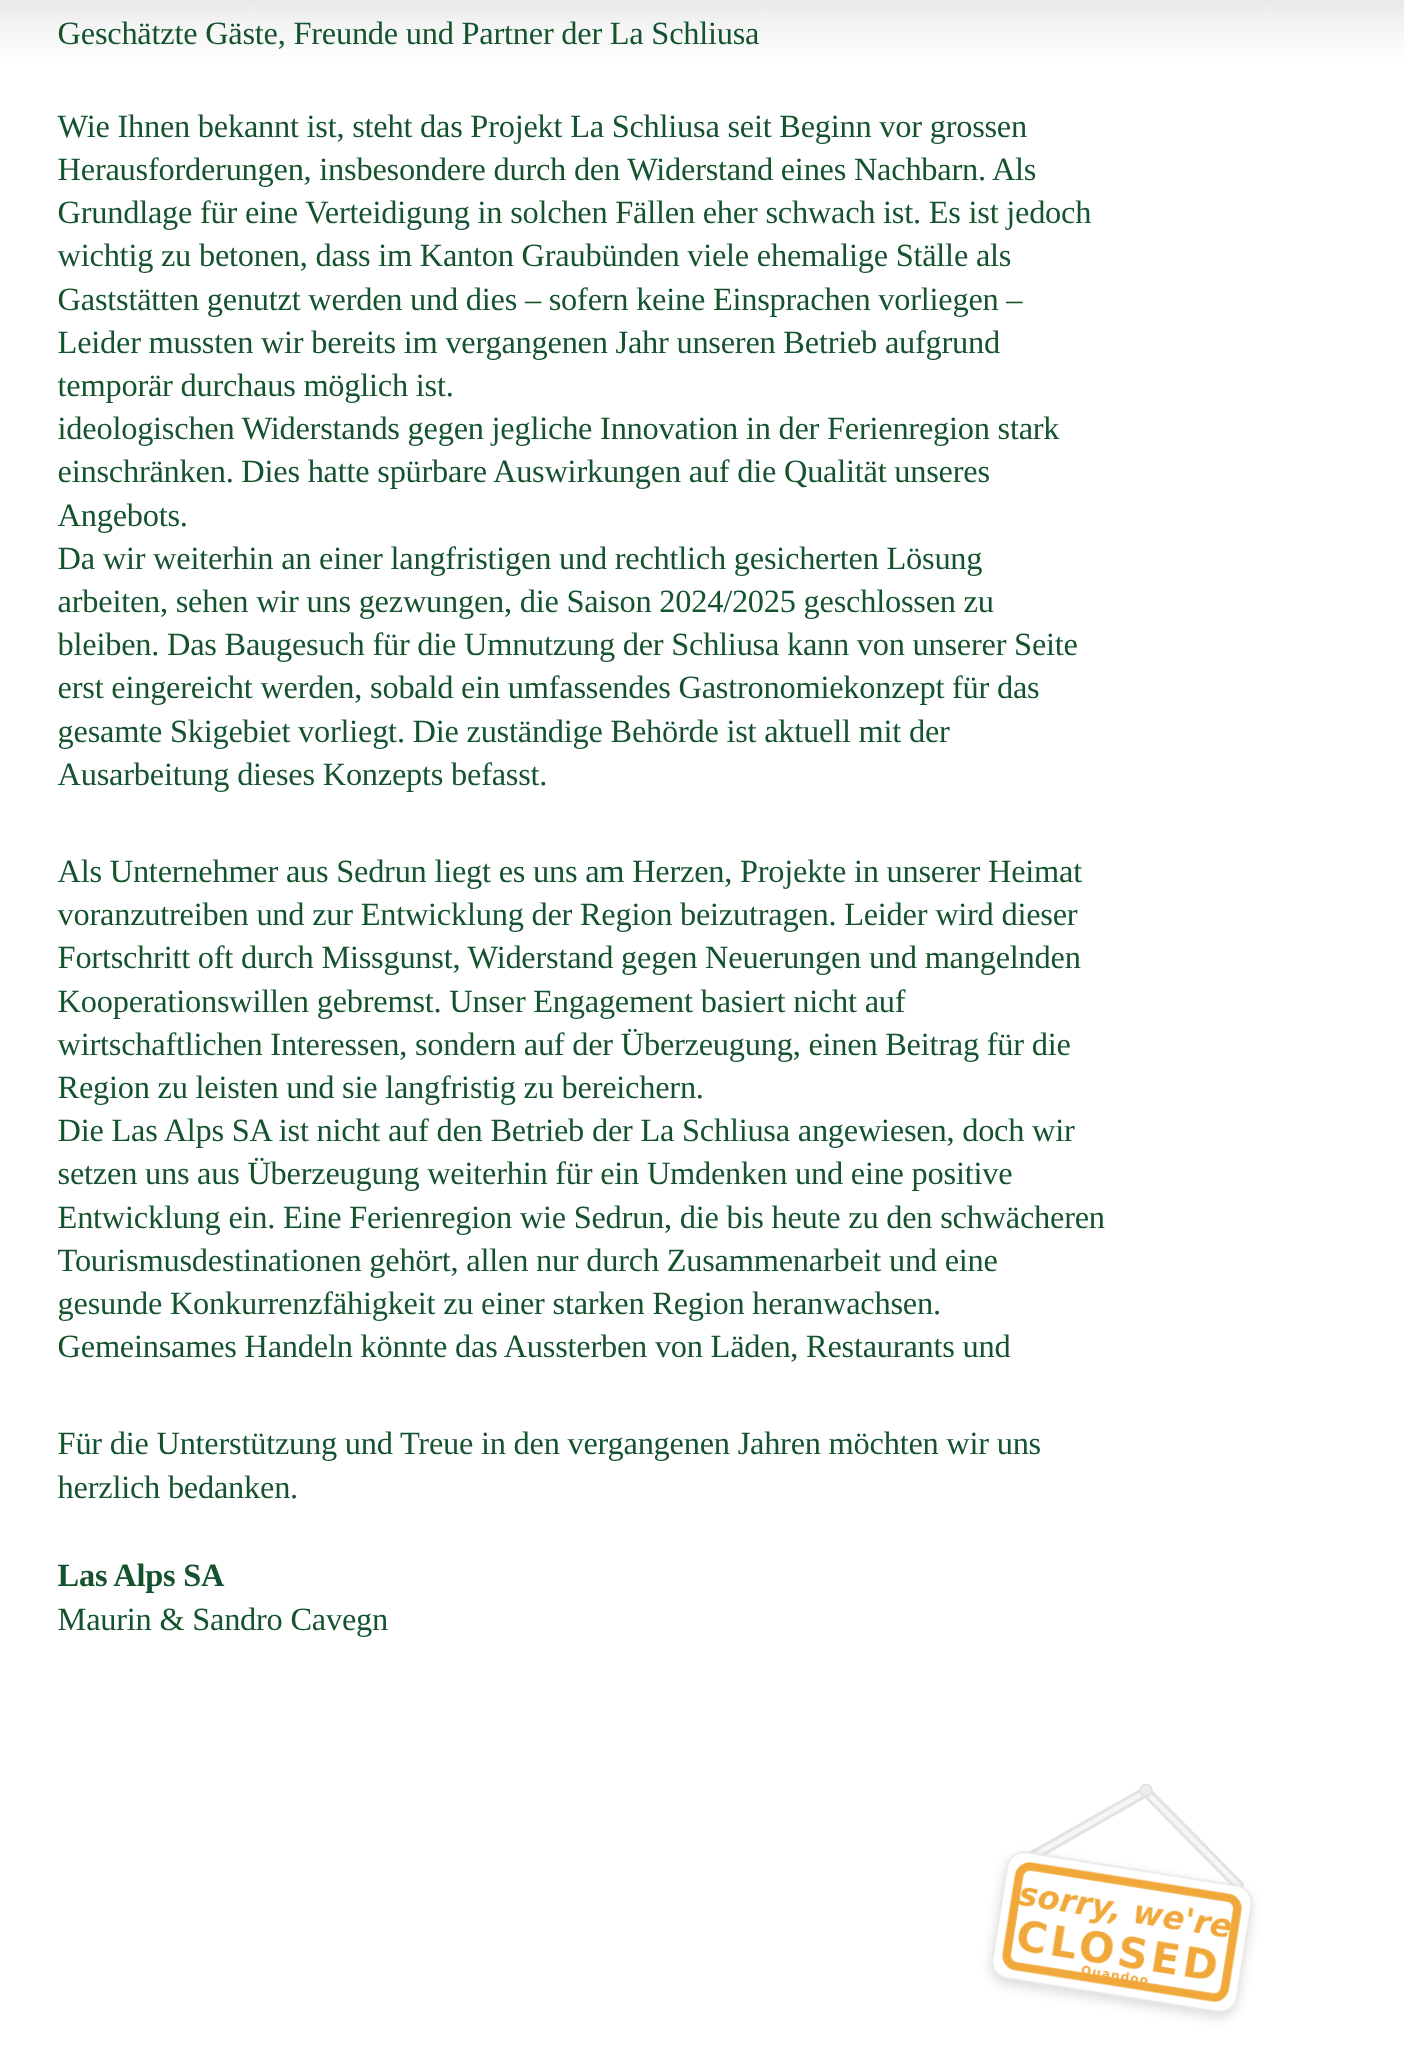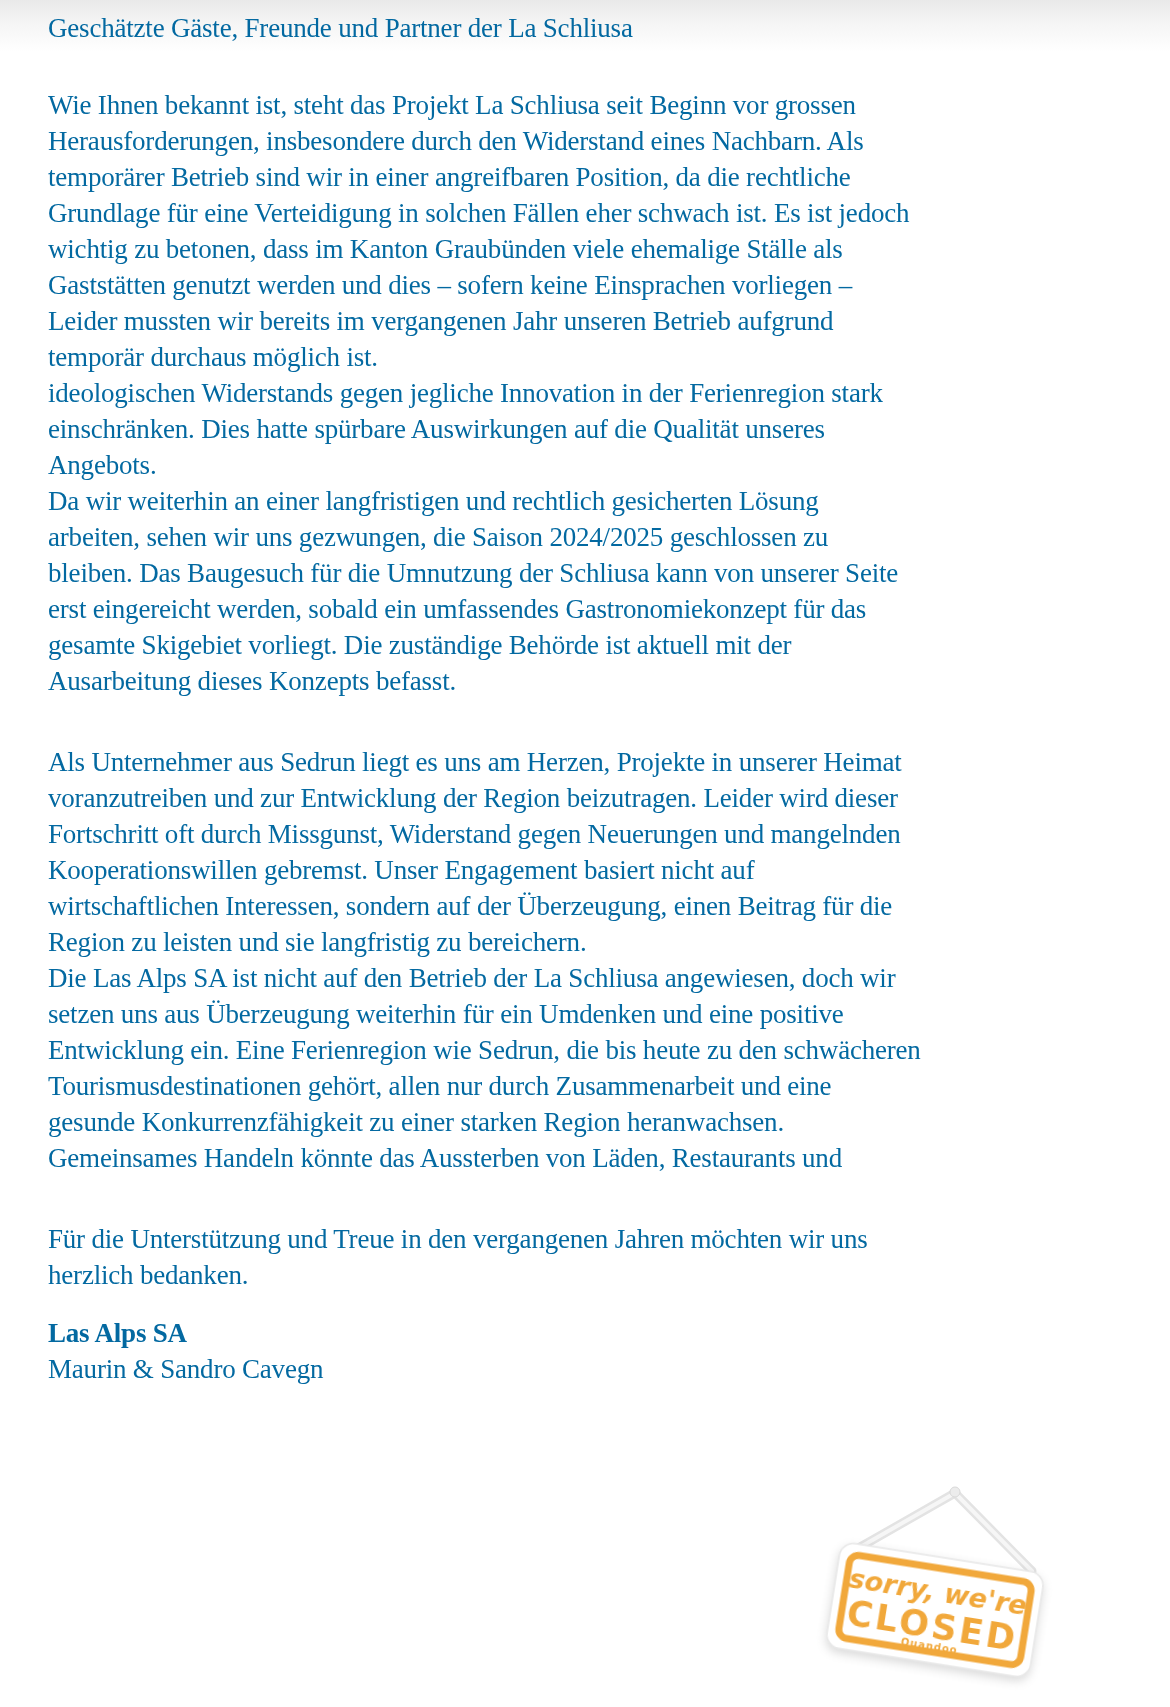--- a/index.html
+++ b/index.html
@@ -10,26 +10,26 @@
     overflow:hidden;
     font-family:"Liberation Serif","DejaVu Serif",serif;
   }
   .top-fade {
     position:absolute; top:0; left:0; width:100%; height:52px;
     background:linear-gradient(180deg,#e9e9e9 0%,#f5f5f5 45%,#ffffff 100%);
     pointer-events:none;
   }
   .letter {
     position:absolute; left:48px; top:10px; width:1092px;
-    color:#0369a1;
+    color:#14532d;
     font-size:27px; line-height:36px; letter-spacing:-0.2px;
   }
   .block { margin:0 0 45px 0; }
   .block.salutation { margin-bottom:41px; }
-  .block.closing { margin-bottom:22px; }
+  .block.closing { margin-bottom:38px; }
   .block.signature { margin-bottom:0; }
   .line { white-space:nowrap; }
   .sig-company { font-weight:bold; }
 
   .sign-wrap {
     position:absolute; left:780px; top:1455px; width:330px; height:250px;
   }
   .sign-wrap svg { display:block; }
   .sign-body { filter:drop-shadow(0 4px 5px rgba(0,0,0,0.14)); }
   .sorry-text {
@@ -52,21 +52,20 @@
 
 <div class="letter">
 
   <div class="block salutation">
     <div class="line">Geschätzte Gäste, Freunde und Partner der La Schliusa</div>
   </div>
 
   <div class="block">
     <div class="line">Wie Ihnen bekannt ist, steht das Projekt La Schliusa seit Beginn vor grossen</div>
     <div class="line">Herausforderungen, insbesondere durch den Widerstand eines Nachbarn. Als</div>
-    <div class="line">temporärer Betrieb sind wir in einer angreifbaren Position, da die rechtliche</div>
     <div class="line">Grundlage für eine Verteidigung in solchen Fällen eher schwach ist. Es ist jedoch</div>
     <div class="line">wichtig zu betonen, dass im Kanton Graubünden viele ehemalige Ställe als</div>
     <div class="line">Gaststätten genutzt werden und dies – sofern keine Einsprachen vorliegen –</div>
     <div class="line">Leider mussten wir bereits im vergangenen Jahr unseren Betrieb aufgrund</div>
     <div class="line">temporär durchaus möglich ist.</div>
     <div class="line">ideologischen Widerstands gegen jegliche Innovation in der Ferienregion stark</div>
     <div class="line">einschränken. Dies hatte spürbare Auswirkungen auf die Qualität unseres</div>
     <div class="line">Angebots.</div>
     <div class="line">Da wir weiterhin an einer langfristigen und rechtlich gesicherten Lösung</div>
     <div class="line">arbeiten, sehen wir uns gezwungen, die Saison 2024/2025 geschlossen zu</div>

